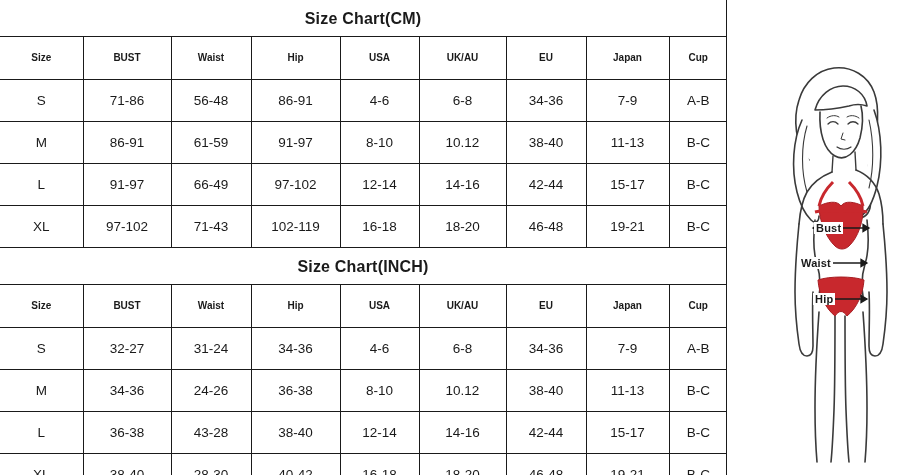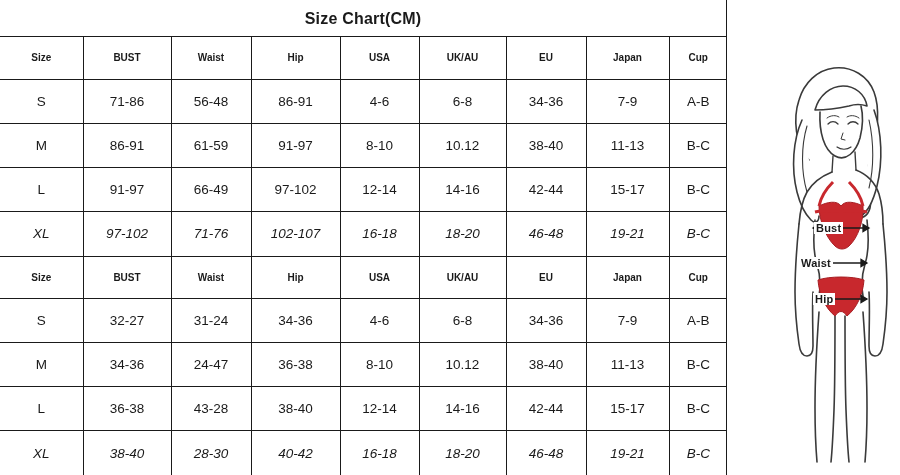--- a/index.html
+++ b/index.html
@@ -65,21 +65,20 @@
   }
   table.size-table tr > *:last-child {
     border-right: none;
   }
   table.size-table thead th {
     font-weight: bold;
     font-size: 10px;
   }
   table.size-table tbody tr:last-child > * {
     border-bottom: none;
-    font-style: italic;
   }
   
   col.c0 { width: 83px; }
   col.c1 { width: 88px; }
   col.c2 { width: 80px; }
   col.c3 { width: 89px; }
   col.c4 { width: 79px; }
   col.c5 { width: 87px; }
   col.c6 { width: 80px; }
   col.c7 { width: 83px; }
@@ -180,33 +179,34 @@
             <td>97-102</td>
             <td>12-14</td>
             <td>14-16</td>
             <td>42-44</td>
             <td>15-17</td>
             <td>B-C</td>
           </tr>
           <tr>
             <td>XL</td>
             <td>97-102</td>
-            <td>71-76</td>
-            <td>102-107</td>
+            <td>71-43</td>
+            <td>102-119</td>
             <td>16-18</td>
             <td>18-20</td>
             <td>46-48</td>
             <td>19-21</td>
             <td>B-C</td>
           </tr>
         </tbody>
       </table>
     </div>
 
     <div class="chart-block inch-block">
+      <div class="chart-title">Size Chart(INCH)</div>
       <table class="size-table">
         <colgroup>
           <col class="c0">
             <col class="c1">
             <col class="c2">
             <col class="c3">
             <col class="c4">
             <col class="c5">
             <col class="c6">
             <col class="c7">
@@ -233,21 +233,21 @@
             <td>34-36</td>
             <td>4-6</td>
             <td>6-8</td>
             <td>34-36</td>
             <td>7-9</td>
             <td>A-B</td>
           </tr>
           <tr>
             <td>M</td>
             <td>34-36</td>
-            <td>24-47</td>
+            <td>24-26</td>
             <td>36-38</td>
             <td>8-10</td>
             <td>10.12</td>
             <td>38-40</td>
             <td>11-13</td>
             <td>B-C</td>
           </tr>
           <tr>
             <td>L</td>
             <td>36-38</td>

